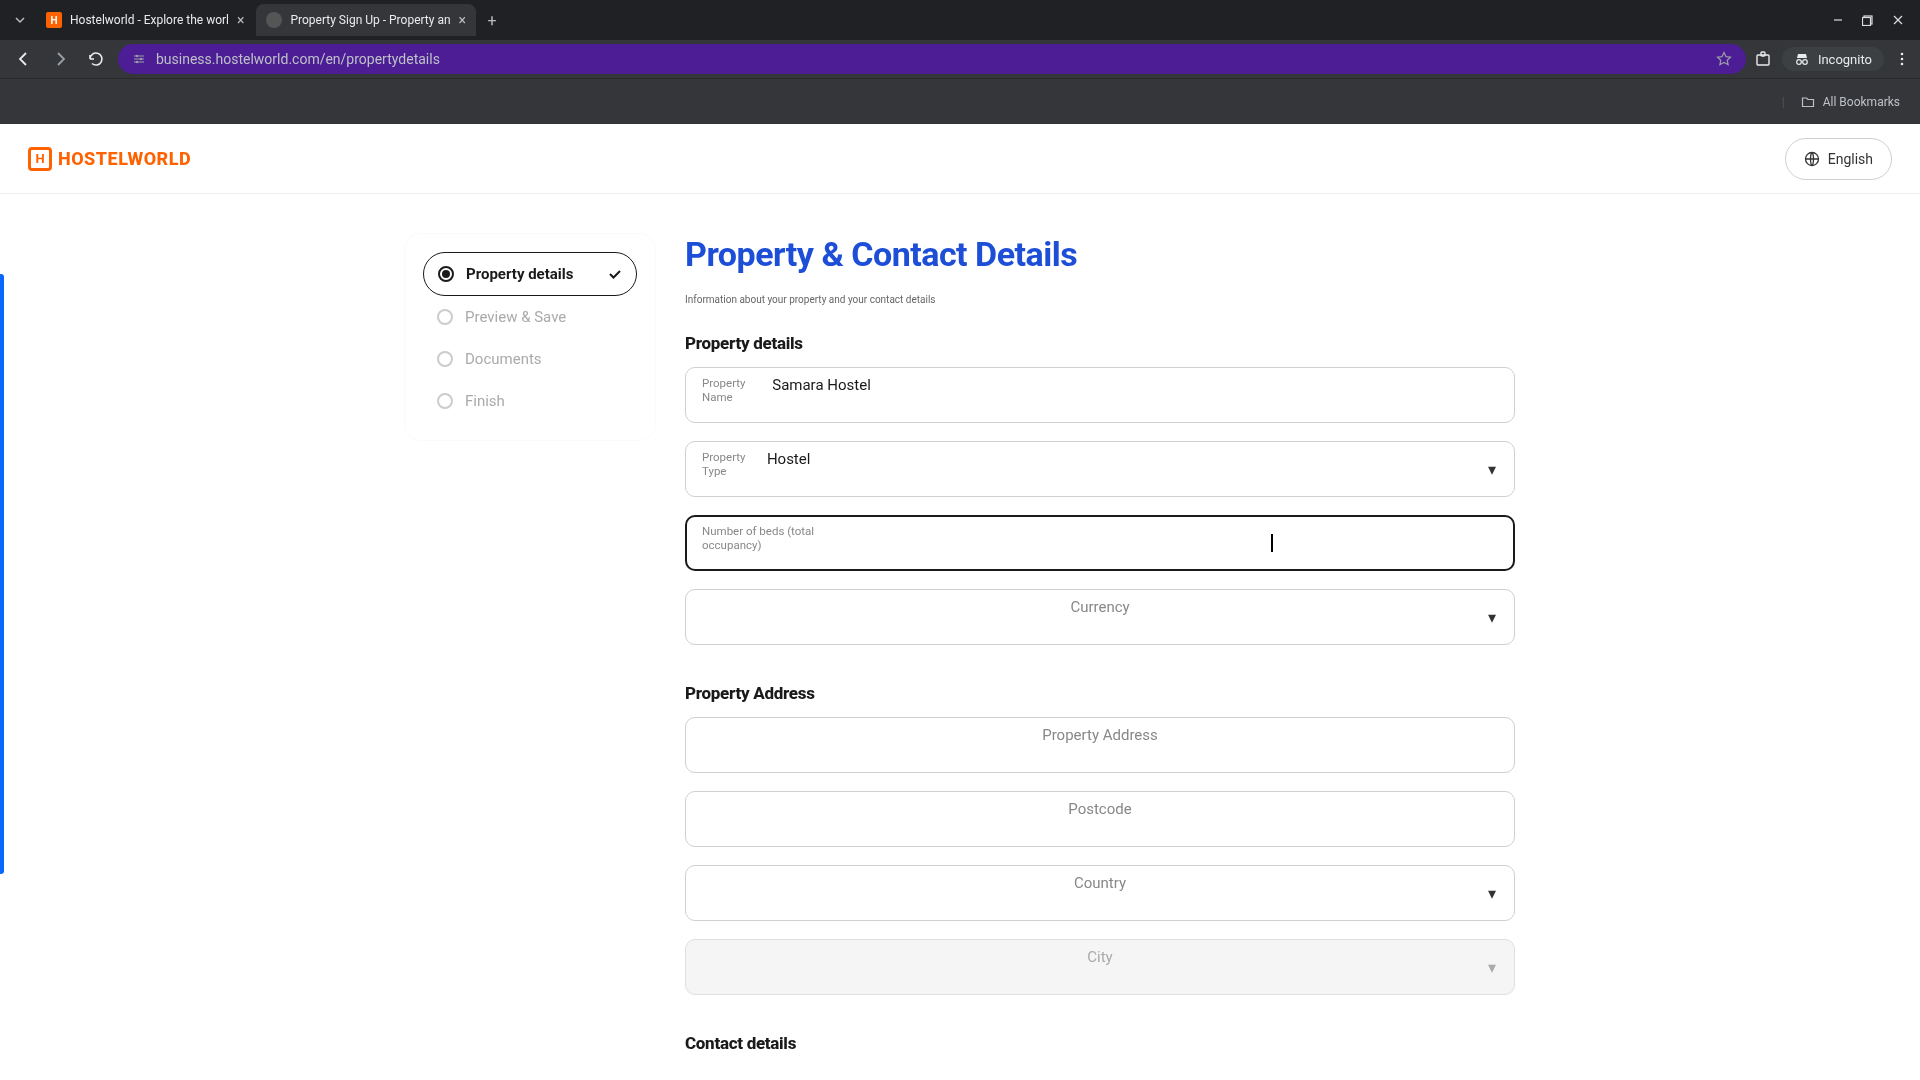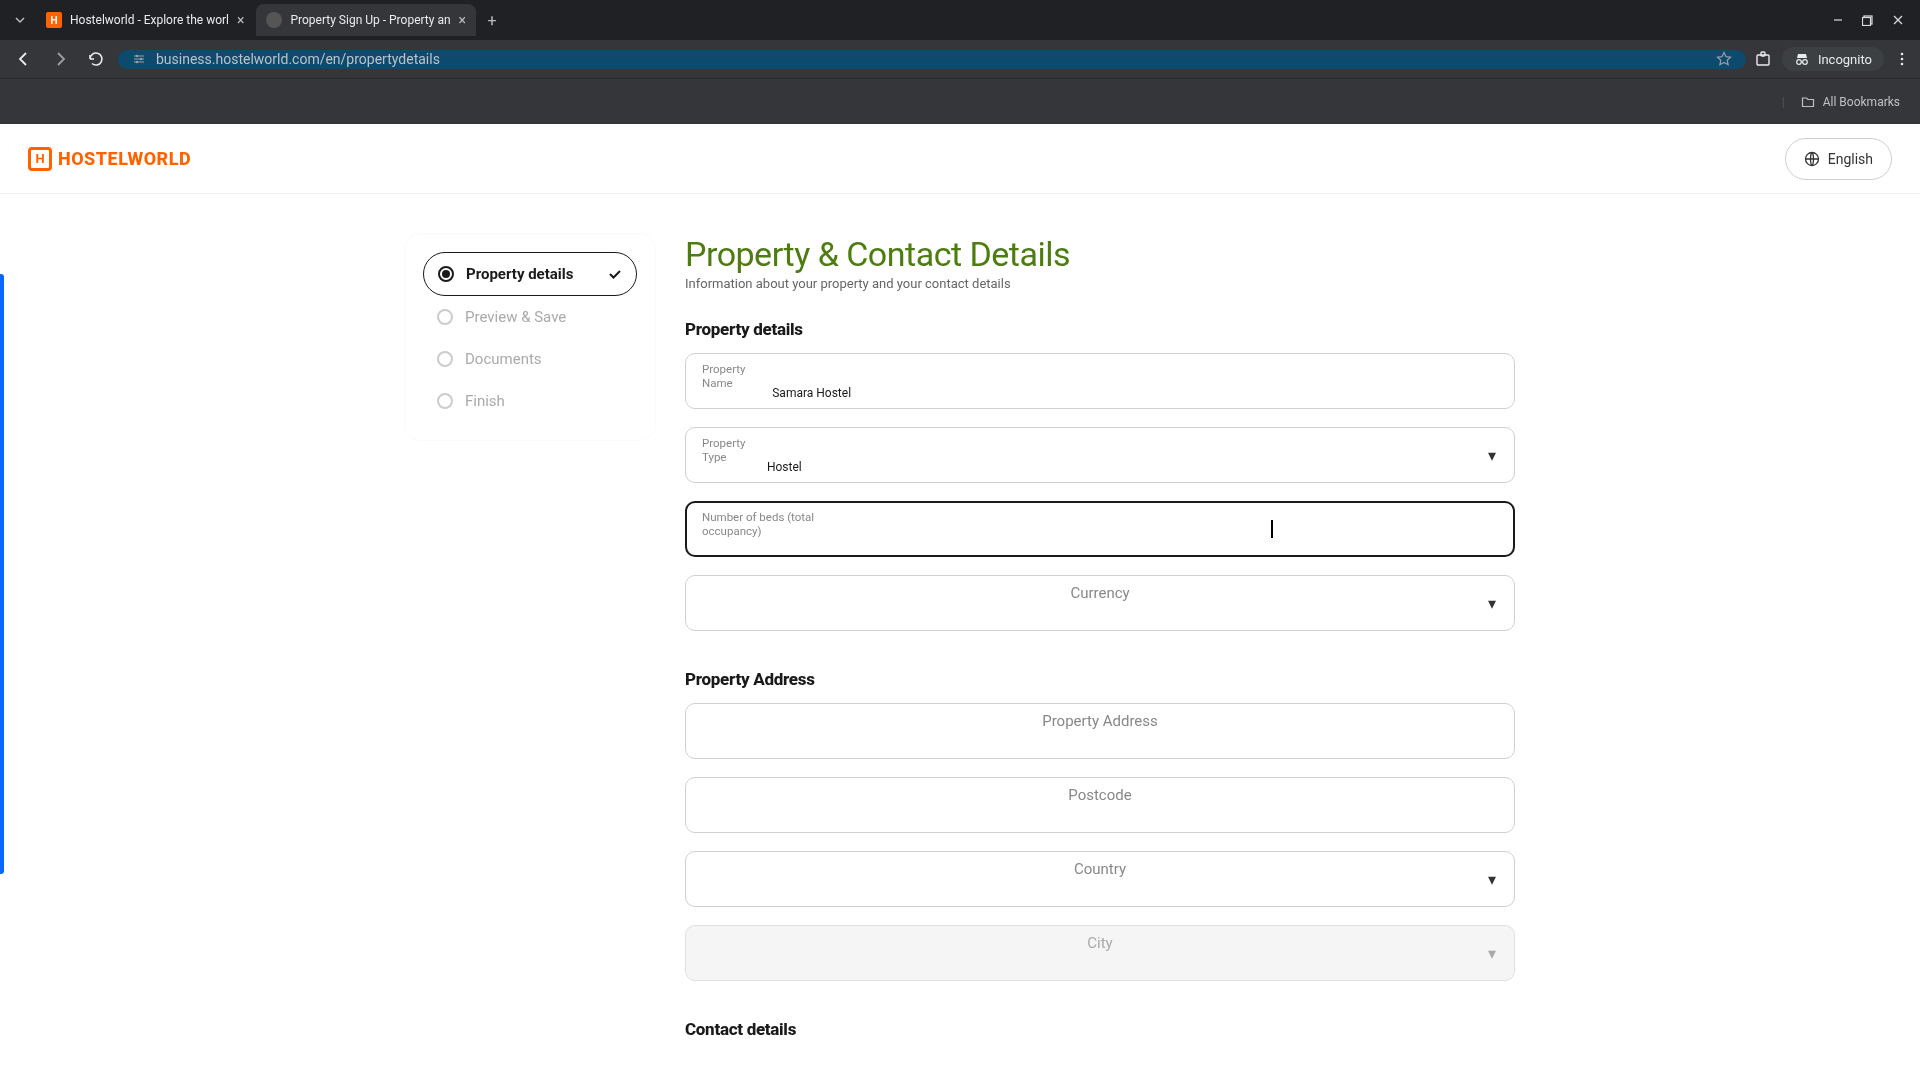--- a/index.html
+++ b/index.html
@@ -15,21 +15,21 @@
 .tab .fav-dark { background: #555; border-radius: 50%; }
 .tab .title { white-space: nowrap; overflow: hidden; text-overflow: ellipsis; flex: 1; }
 .tab .close { color: #bbb; margin-left: 8px; font-size: 14px; }
 .new-tab { color: #bbb; width: 28px; height: 28px; display: flex; align-items: center; justify-content: center; font-size: 16px; }
 .chrome-spacer { flex: 1; }
 .window-controls { display: flex; gap: 18px; color: #ddd; padding-right: 8px; }
 
 .chrome-toolbar { background: #35363a; height: 38px; display: flex; align-items: center; padding: 0 10px; gap: 8px; }
 .nav-btn { width: 28px; height: 28px; display: flex; align-items: center; justify-content: center; color: #9aa0a6; }
 .nav-btn.active { color: #e8eaed; }
-.url-bar { flex: 1; background: #0c4a6e; border-radius: 20px; height: 19px; display: flex; align-items: center; padding: 8px 14px; color: #bdc1c6; font-size: 14px; gap: 10px; }
+.url-bar { flex: 1; background: #4c1d95; border-radius: 20px; height: 30px; display: flex; align-items: center; padding: 8px 14px; color: #bdc1c6; font-size: 14px; gap: 10px; }
 .url-bar .site-info { color: #9aa0a6; }
 .url-bar .url-text { flex: 1; }
 .url-bar .star { color: #9aa0a6; }
 .right-tools { display: flex; align-items: center; gap: 10px; color: #e8eaed; }
 .incognito-pill { background: #3c4043; border-radius: 16px; padding: 4px 12px; display: flex; align-items: center; gap: 8px; font-size: 13px; }
 
 .bookmarks-bar { background: #35363a; height: 46px; display: flex; align-items: center; justify-content: flex-end; padding: 0 20px; color: #bdc1c6; font-size: 12px; gap: 8px; border-top: 1px solid #2a2a2a; }
 .bookmarks-bar .divider { color: #555; margin-right: 8px; }
 
 
@@ -46,29 +46,29 @@
 .stepper { width: 250px; background: #fff; border-radius: 16px; padding: 18px; height: fit-content; box-shadow: 0 0 0 1px rgba(0,0,0,0.02); }
 .step { display: flex; align-items: center; gap: 12px; padding: 12px 14px; border-radius: 24px; font-size: 15px; color: #aaa; }
 .step.active { border: 1.5px solid #1a1a1a; color: #1a1a1a; font-weight: 700; }
 .step .radio { width: 16px; height: 16px; border: 2px solid #ccc; border-radius: 50%; flex-shrink: 0; }
 .step.active .radio { border-color: #1a1a1a; position: relative; }
 .step.active .radio::after { content: ''; position: absolute; top: 2px; left: 2px; width: 8px; height: 8px; background: #1a1a1a; border-radius: 50%; }
 .step .label { flex: 1; }
 .step .check { color: #1a1a1a; font-weight: bold; }
 
 .form-area { width: 830px; }
-.page-title { font-size: 34px; font-weight: 400; color: #4d7c0f; margin-bottom: 2px; letter-spacing: -0.5px; }
-.page-subtitle { font-size: 13px; color: #666; margin-bottom: 28px; }
+.page-title { font-size: 34px; font-weight: 700; color: #1d4ed8; margin-bottom: 20px; letter-spacing: -0.5px; }
+.page-subtitle { font-size: 10px; color: #666; margin-bottom: 28px; }
 .section-title { font-size: 17px; font-weight: 800; color: #1a1a1a; margin-bottom: 14px; letter-spacing: -0.3px; }
 
 .field { border: 1px solid #d0d0d0; border-radius: 10px; padding: 8px 16px; margin-bottom: 18px; position: relative; background: #fff; height: 56px; display: flex; flex-direction: row; justify-content: center; }
 .field.focused { border: 2px solid #1a1a1a; padding: 7px 15px; }
 .field.disabled { background: #f5f5f5; border-color: #e0e0e0; }
 .field .flabel { font-size: 11.5px; color: #888; margin-bottom: 1px; }
-.field .fvalue { font-size: 12px; color: #1a1a1a; outline: none; border: none; width: 100%; background: transparent; margin-top: 24px; }
+.field .fvalue { font-size: 15px; color: #1a1a1a; outline: none; border: none; width: 100%; background: transparent; }
 .field .placeholder-only { font-size: 15px; color: #888; }
 .field.disabled .placeholder-only { color: #aaa; }
 .field .dropdown-caret { position: absolute; right: 18px; top: 50%; transform: translateY(-50%); color: #333; }
 .field.disabled .dropdown-caret { color: #aaa; }
 .text-cursor-indicator { position: absolute; right: 240px; top: 50%; transform: translateY(-50%); width: 2px; height: 18px; background: #000; }
 
 .section-gap { height: 20px; }
 
 svg { display: block; }
 </style>

